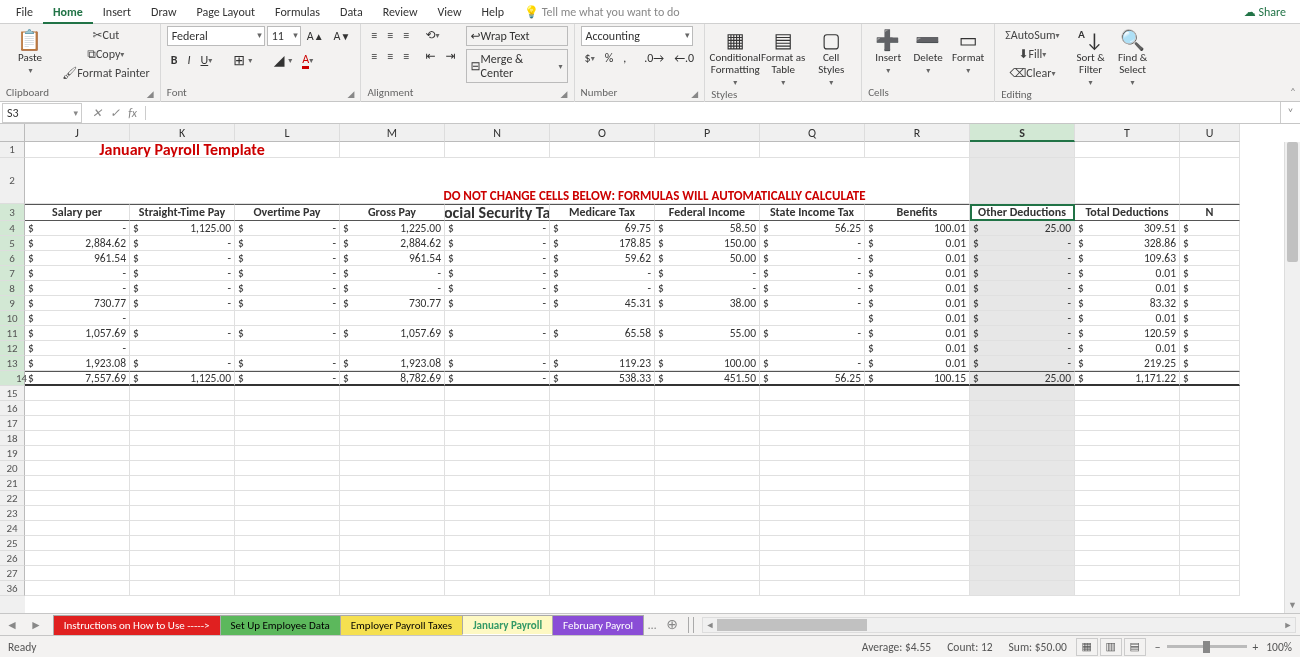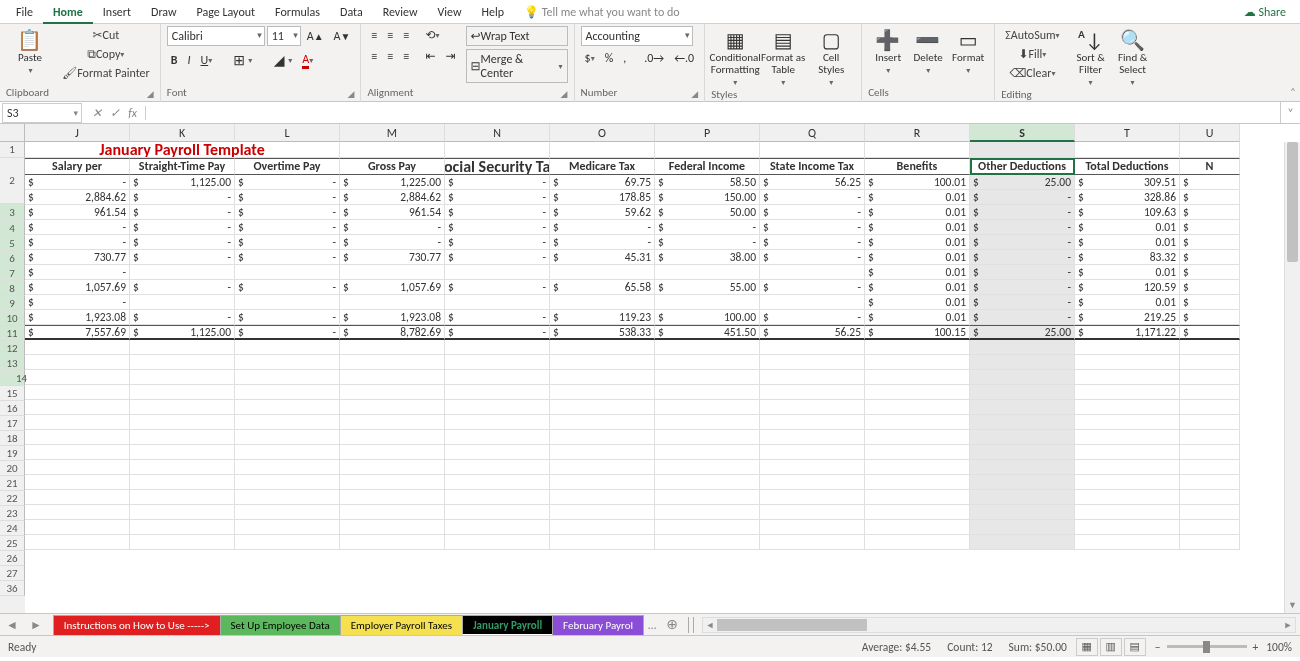--- a/index.html
+++ b/index.html
@@ -136,21 +136,21 @@
           </div>
       </div>
     </div>
     <div class="group-label"><span>Clipboard</span><span class="launcher">◢</span></div>
   </div>
 
   <div class="group">
     <div class="group-body vstack" style="gap:3px">
       <div class="hstack">
         <div class="combo" style="width:98px">
-            <span>Calibri</span>
+            <span>Federal</span>
           </div>
         <div class="combo" style="width:34px">
             <span>11</span>
           </div>
         <div class="btn">A<sup>▲</sup></div>
         <div class="btn">A<sup>▼</sup></div>
       </div>
       <div class="hstack">
         <div class="btn">
             <b>B</b>
@@ -366,20 +366,29 @@
         <div class="cell " style="width: 105px;"></div>
         <div class="cell " style="width: 105px;"></div>
         <div class="cell " style="width: 105px;"></div>
         <div class="cell " style="width: 105px;"></div>
         <div class="cell " style="width: 105px;"></div>
         <div class="cell " style="width: 105px;"></div>
         <div class="cell sel" style="width: 105px;"></div>
         <div class="cell " style="width: 105px;"></div>
         <div class="cell " style="width: 60px;"></div>
       </div>
+      <div class="row" style="height: 46px;">
+        <div class="cell " style="width: 315px; border-right: none;"></div>
+        <div class="cell c" style="width: 630px; align-items: flex-end;">
+          <span class="red" style="font-size:13px">DO NOT CHANGE CELLS BELOW: FORMULAS WILL AUTOMATICALLY CALCULATE</span>
+        </div>
+        <div class="cell sel" style="width: 105px;"></div>
+        <div class="cell " style="width: 105px;"></div>
+        <div class="cell " style="width: 60px;"></div>
+      </div>
       <div class="row" style="height: 17px;">
         <div class="cell b c bt bb" style="width: 105px; font-size: 12px;">Salary per</div>
         <div class="cell b c bt bb" style="width: 105px; font-size: 12px;">Straight-Time Pay</div>
         <div class="cell b c bt bb" style="width: 105px; font-size: 12px;">Overtime Pay</div>
         <div class="cell b c bt bb" style="width: 105px; font-size: 12px;">Gross Pay</div>
         <div class="cell b c bt bb" style="width: 105px; font-size: 16px;">Social Security Tax</div>
         <div class="cell b c bt bb" style="width: 105px; font-size: 12px;">Medicare Tax</div>
         <div class="cell b c bt bb" style="width: 105px; font-size: 12px;">Federal Income</div>
         <div class="cell b c bt bb" style="width: 105px; font-size: 12px;">State Income Tax</div>
         <div class="cell b c bt bb" style="width: 105px; font-size: 12px;">Benefits</div>
@@ -1280,21 +1289,21 @@
   </div>
 </div>
 
 <div class="tabsbar">
   <span class="nav">◄</span>
   <span class="nav">►</span>
   <div id="sheet-tabs" style="display:flex;margin-left:6px;">
       <div class="stab" style="background: rgb(224, 32, 32); color: rgb(255, 255, 255);">Instructions on How to Use -----&gt;</div>
       <div class="stab" style="background: rgb(92, 184, 92); color: rgb(0, 0, 0);">Set Up Employee Data</div>
       <div class="stab" style="background: rgb(245, 224, 80); color: rgb(0, 0, 0);">Employer Payroll Taxes</div>
-      <div class="stab active" style="background: #000000; color: rgb(51, 153, 102);">January Payroll</div>
+      <div class="stab active" style="background: #fef9c3; color: rgb(51, 153, 102);">January Payroll</div>
       <div class="stab" style="background: rgb(138, 77, 214); color: rgb(255, 255, 255);">February Payrol</div>
     </div>
   <span class="dots">…</span>
   <span class="newsheet">⊕</span>
   <div class="hsplit"></div>
   <div class="hscroll">
     <div class="ar" style="left:0">◄</div>
     <div class="thumb"></div>
     <div class="ar" style="right:0">►</div>
   </div>

